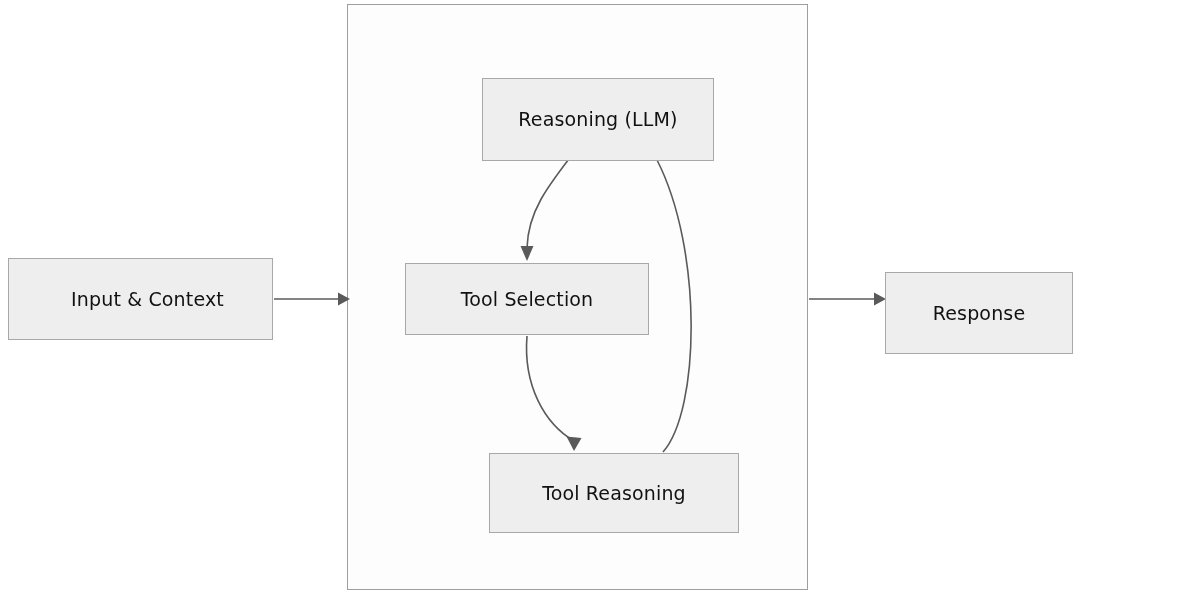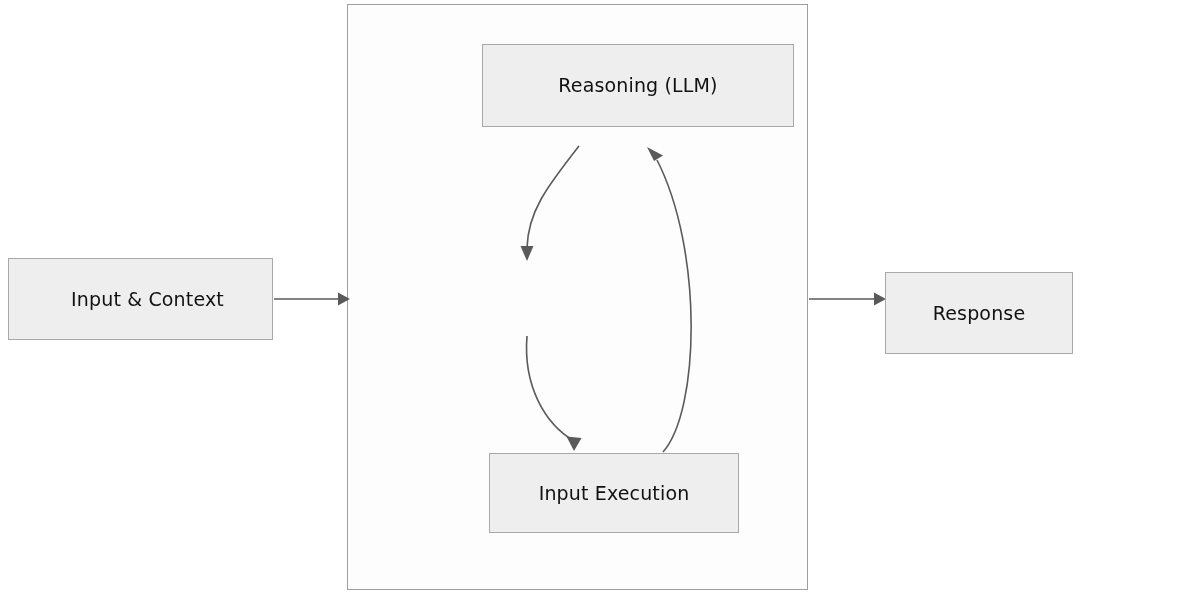--- a/index.html
+++ b/index.html
@@ -90,26 +90,29 @@
     <g>
       <path class="edge-path" d="M 809 299 L 874 299"></path>
       <polygon class="edge-head" points="874,292.5 886,299 874,305.5"></polygon>
     </g>
   </svg>
 
   <div class="node" style="left:8px; top:258px; width:265px; height:82px;padding-left:14px;">
     <span>Input &amp; Context</span>
   </div>
 
-  <div class="node" style="left:482px; top:44px; width:312px; height:83px;">
+  <div class="node" style="left:482px; top:78px; width:232px; height:83px;">
     <span>Reasoning (LLM)</span>
   </div>
 
+  <div class="node" style="left:405px; top:263px; width:244px; height:72px;">
+    <span>Tool Selection</span>
+  </div>
 
   <div class="node" style="left:489px; top:453px; width:250px; height:80px;">
-    <span>Input Execution</span>
+    <span>Tool Reasoning</span>
   </div>
 
   <div class="node" style="left:885px; top:272px; width:188px; height:82px;">
     <span>Response</span>
   </div>
 
 </div>
 
 </body></html>

